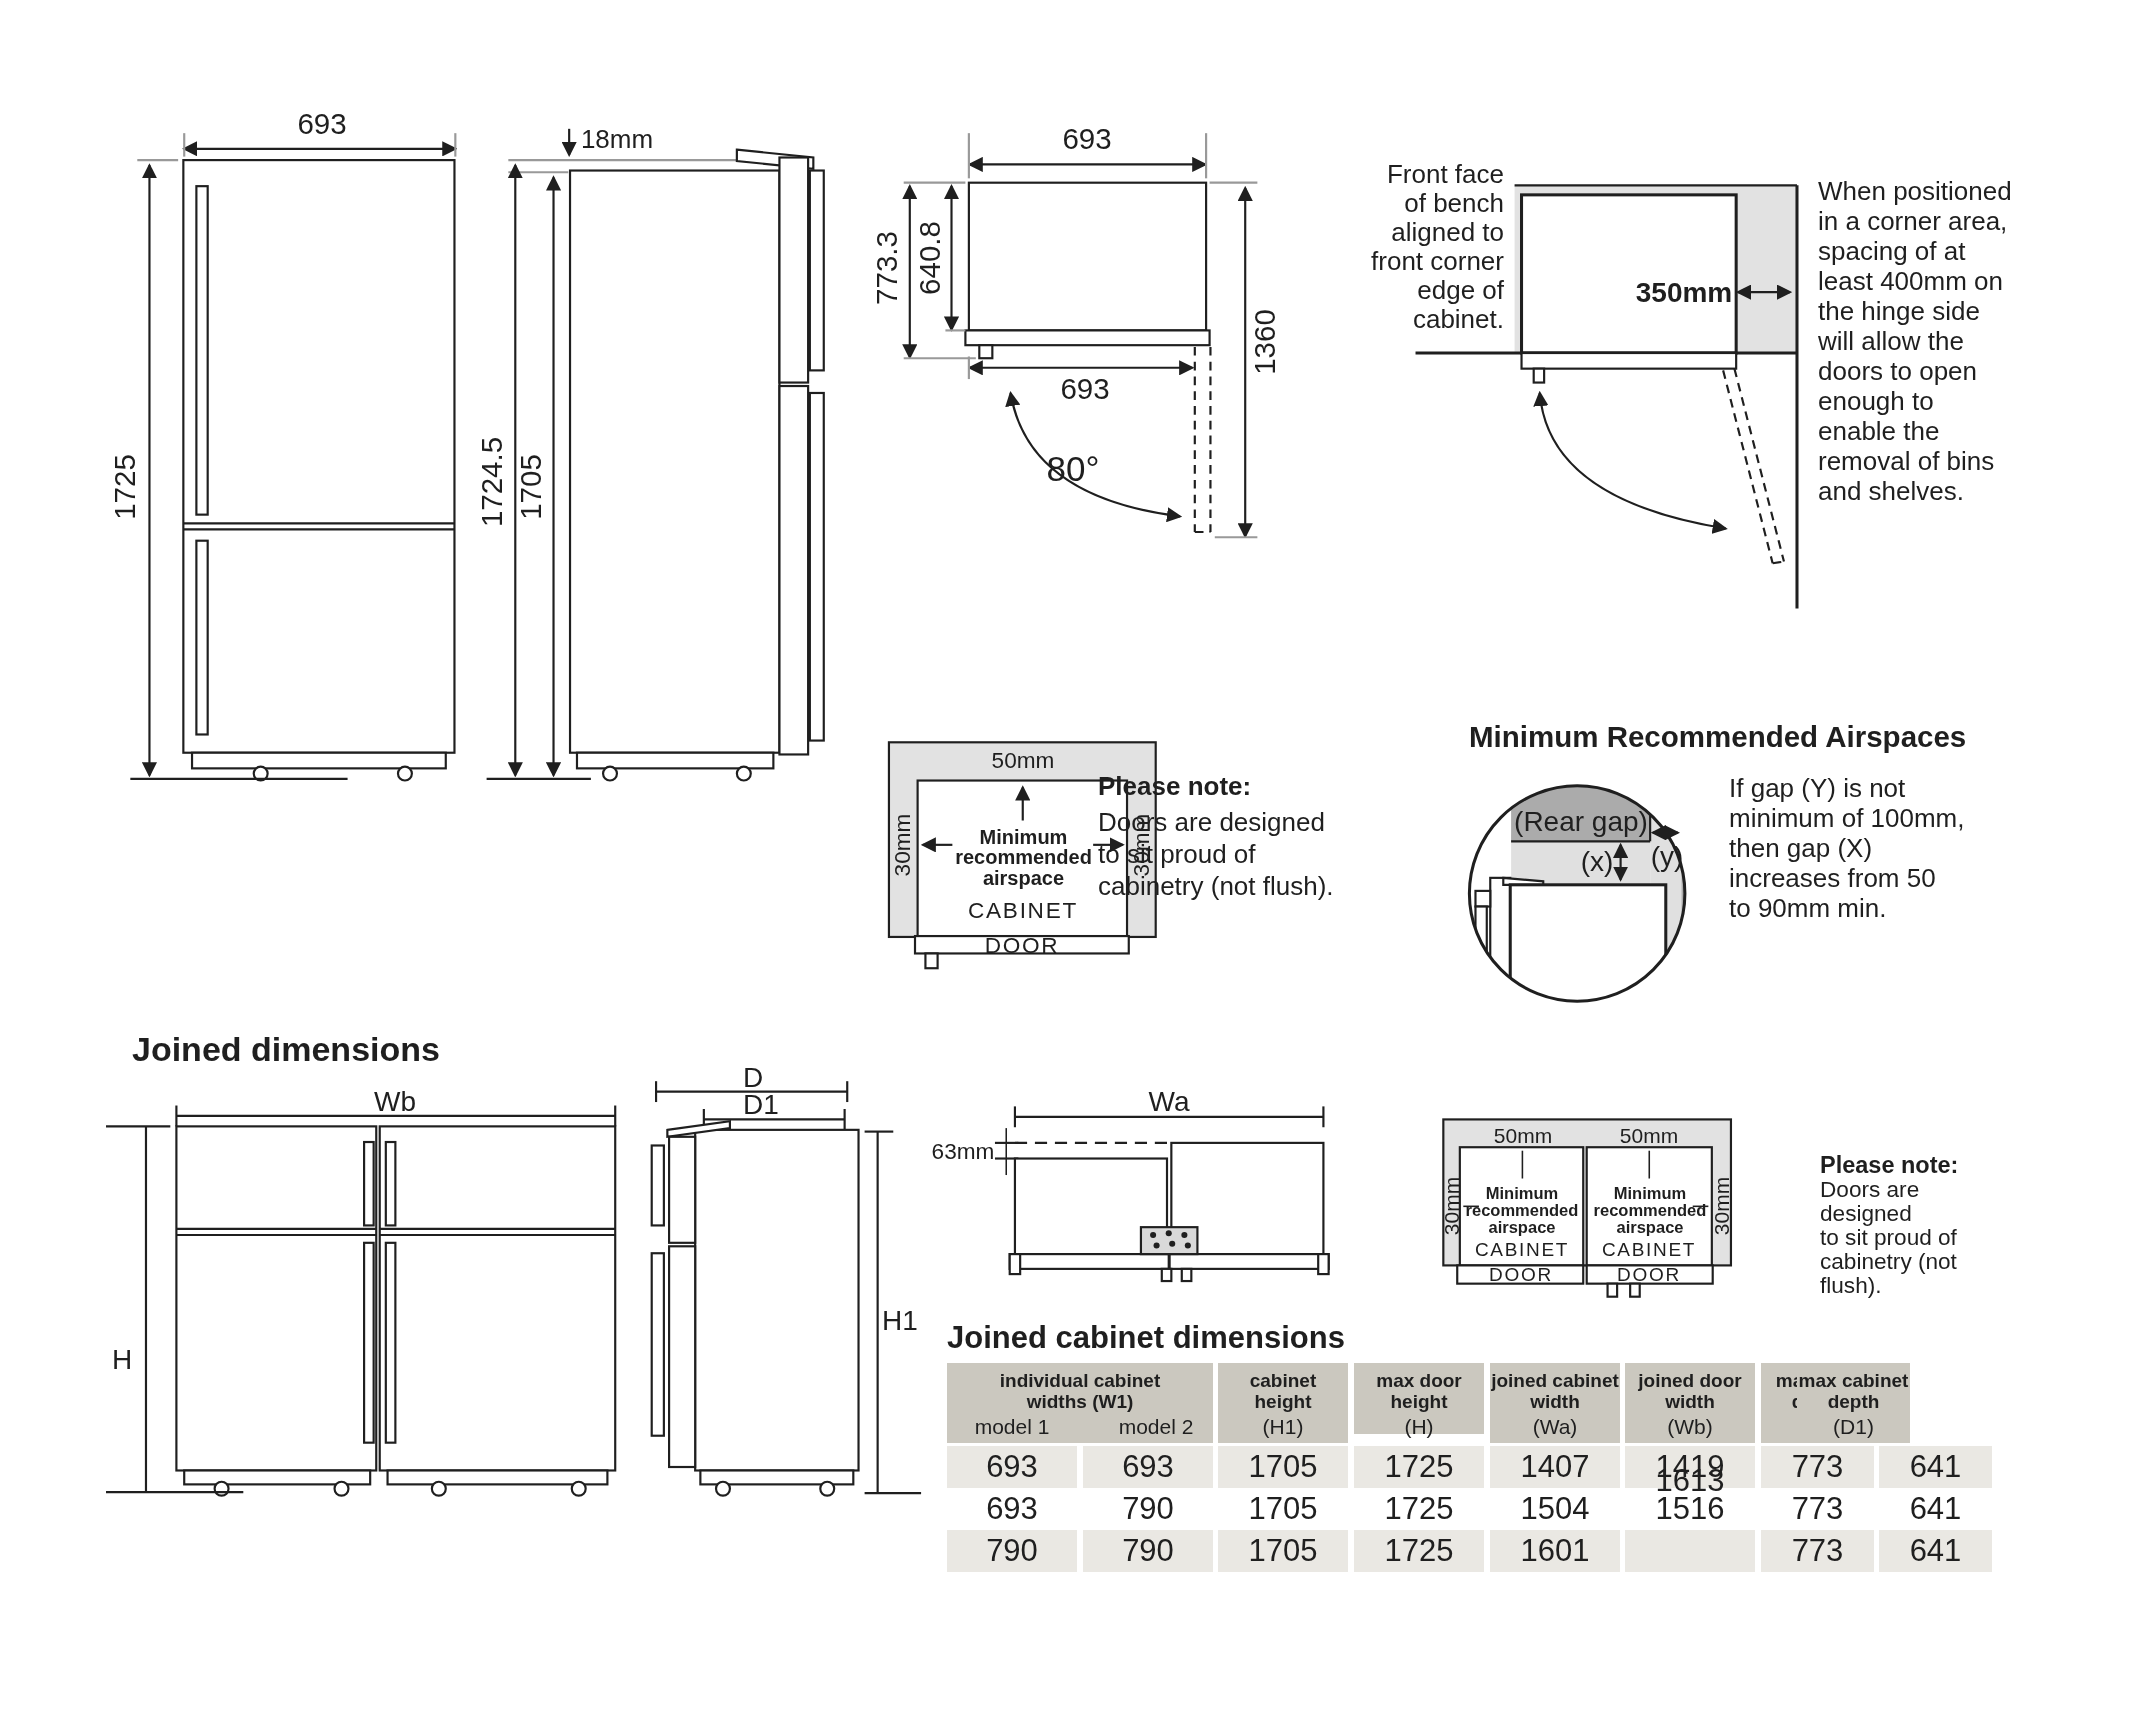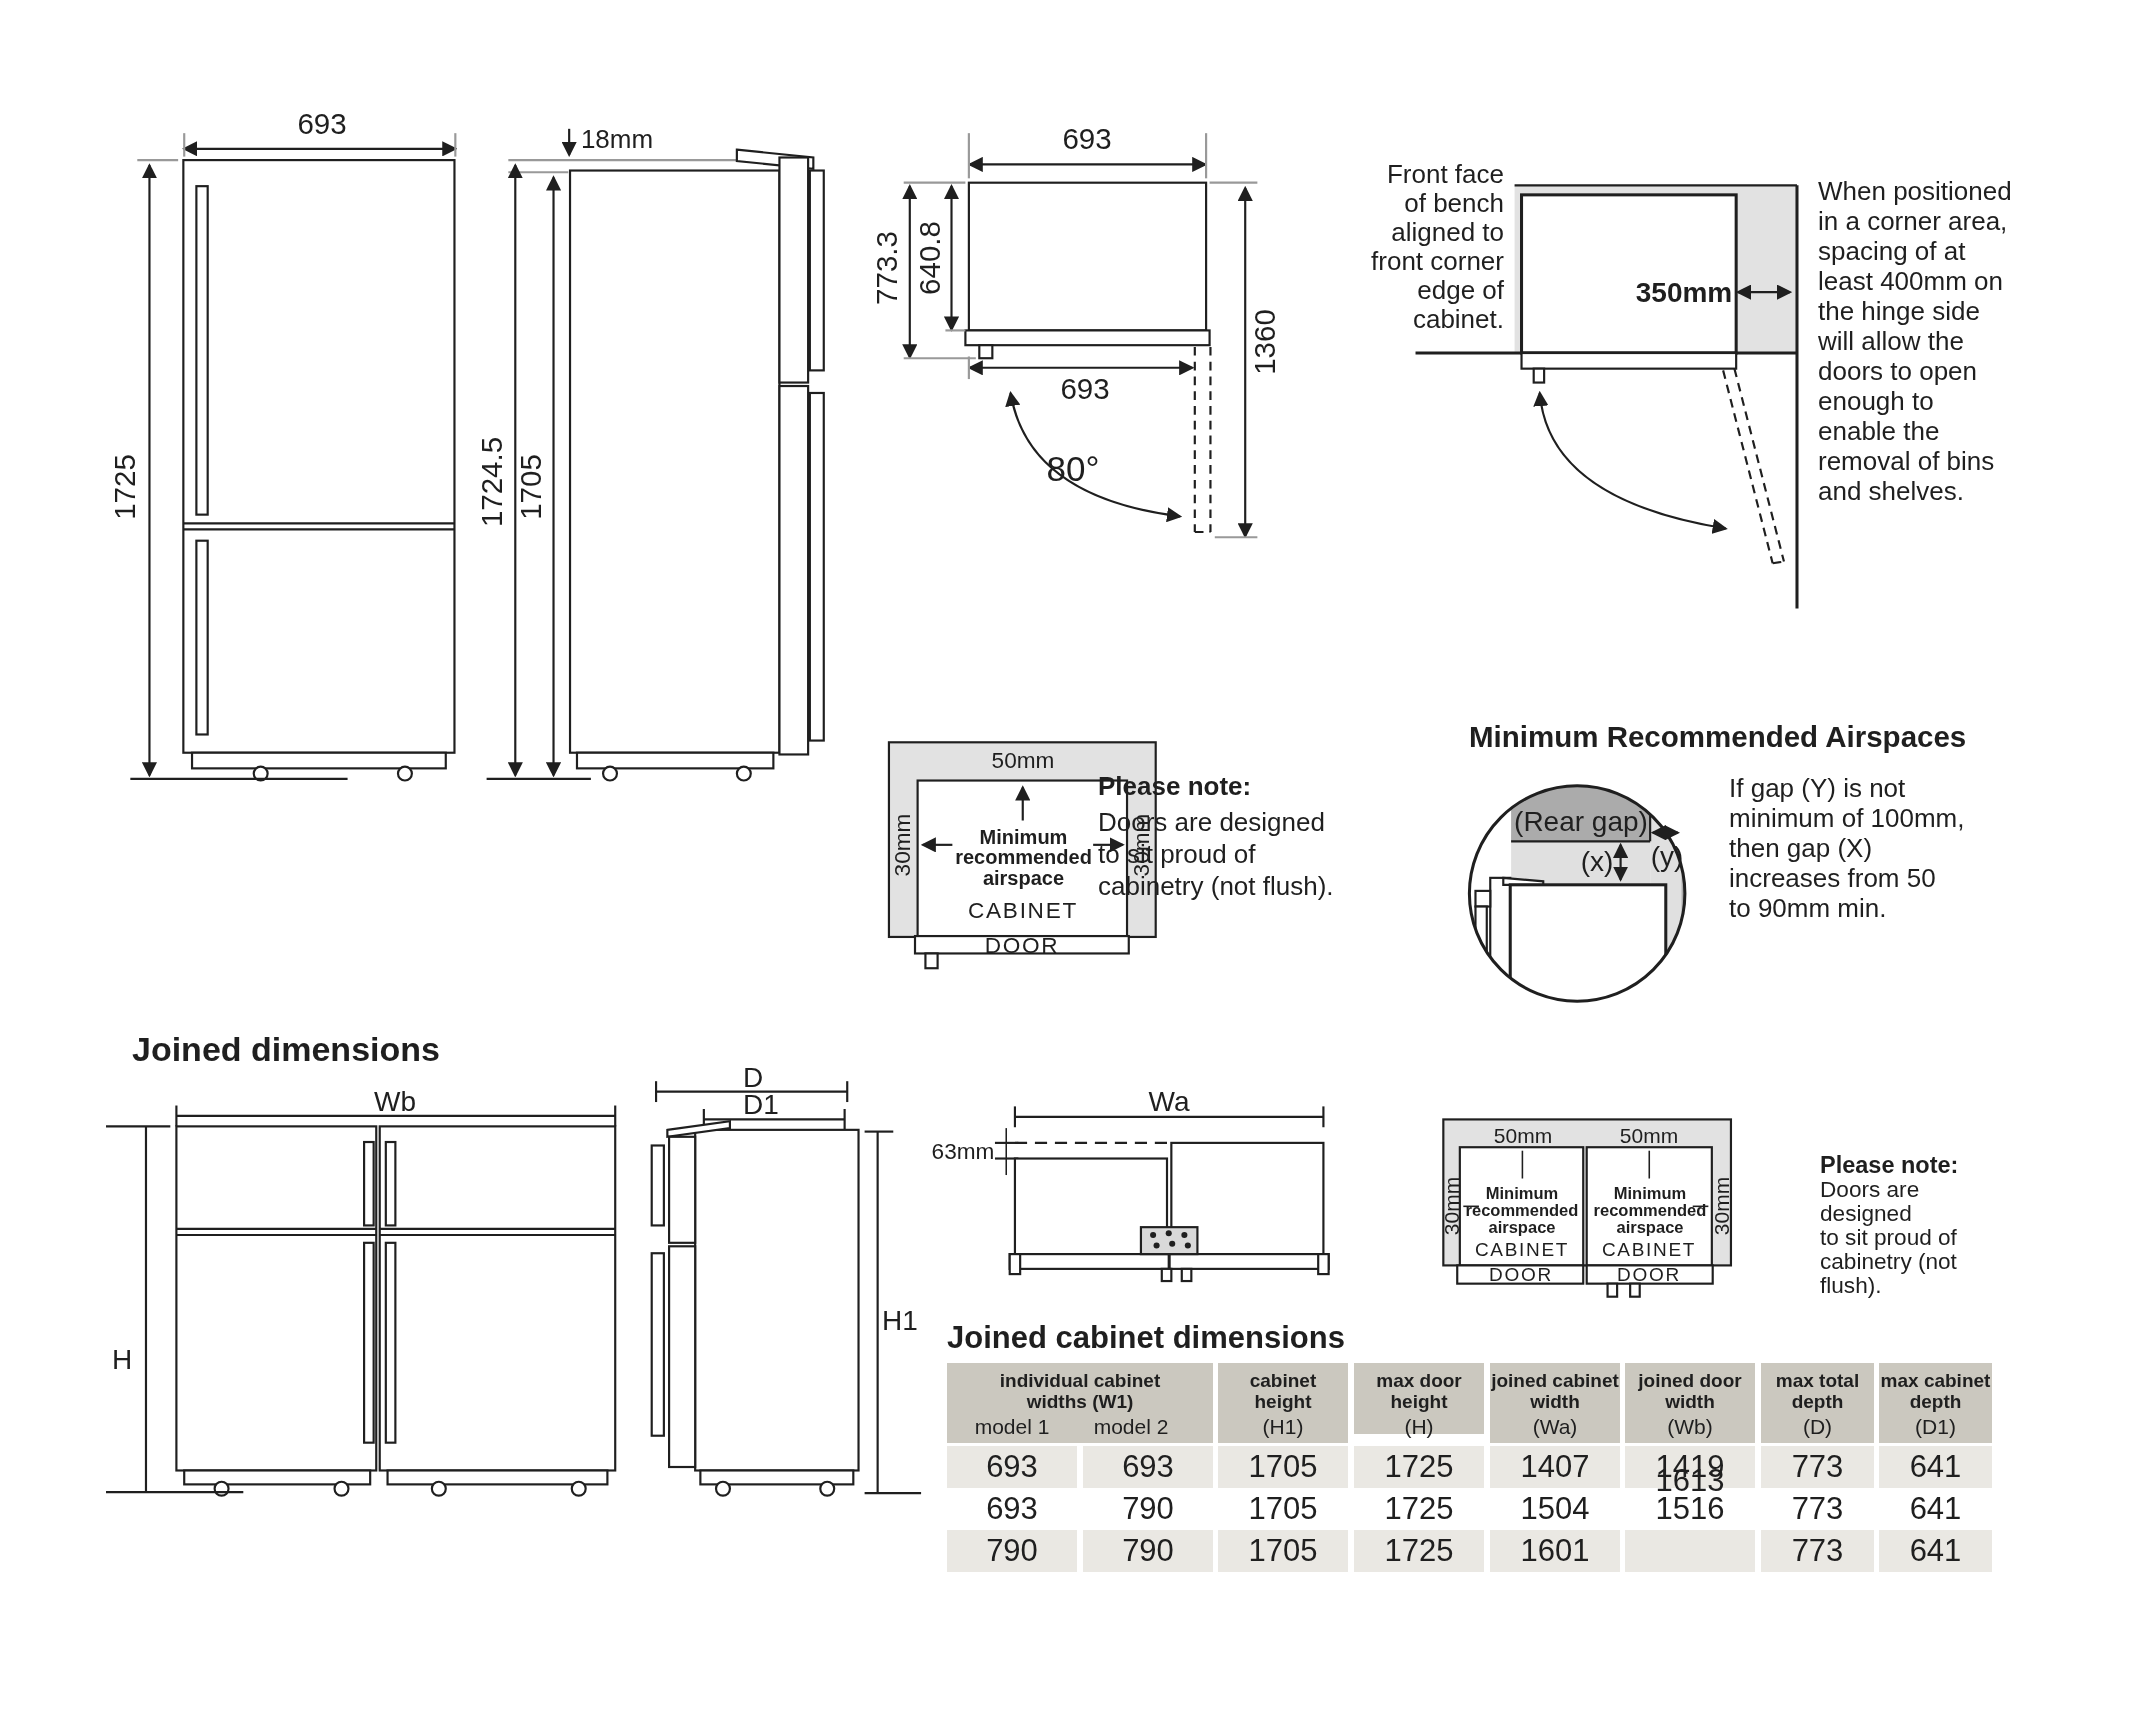--- a/index.html
+++ b/index.html
@@ -282,21 +282,21 @@
 <div class="lbl f22 ls" style="left:1649px;top:1275px">DOOR</div>
 <div class="lbl la f27 b" style="left:1820px;top:1165px;font-size:23.5px">Please note:</div>
 <div class="para f26" style="left:1820px;top:1178px;width:191px;line-height:24px">Doors are<br>designed<br>to sit proud of<br>cabinetry (not<br>flush).</div>
 
 <div class="lbl la b" style="left:947px;top:1338px;font-size:31px">Joined cabinet dimensions</div>
 
 <div class="hdrblock" style="left:947px;top:1363px;width:266px;height:80px">
   <div class="hline" style="top:7px">individual cabinet</div>
   <div class="hline" style="top:28px">widths (W1)</div>
   <div class="code" style="top:52px;width:130px;left:0">model 1</div>
-  <div class="code" style="top:52px;width:130px;left:119px">model 2</div>
+  <div class="code" style="top:52px;width:130px;left:144px">model 2</div>
 </div>
 <div class="hdrblock" style="left:1218px;top:1363px;width:130px;height:80px">
   <div class="hline" style="top:7px">cabinet</div>
   <div class="hline" style="top:28px">height</div>
   <div class="code" style="top:52px">(H1)</div>
 </div>
 <div class="hdrblock" style="left:1354px;top:1363px;width:130px;height:71px">
   <div class="hline" style="top:7px">max door</div>
   <div class="hline" style="top:28px">height</div>
   <div class="code" style="top:52px">(H)</div>
@@ -309,21 +309,21 @@
 <div class="hdrblock" style="left:1625px;top:1363px;width:130px;height:80px">
   <div class="hline" style="top:7px">joined door</div>
   <div class="hline" style="top:28px">width</div>
   <div class="code" style="top:52px">(Wb)</div>
 </div>
 <div class="hdrblock" style="left:1761px;top:1363px;width:113px;height:80px">
   <div class="hline" style="top:7px">max total</div>
   <div class="hline" style="top:28px">depth</div>
   <div class="code" style="top:52px">(D)</div>
 </div>
-<div class="hdrblock" style="left:1879px;top:1363px;width:113px;height:80px">
+<div class="hdrblock" style="left:1797px;top:1363px;width:113px;height:80px">
   <div class="hline" style="top:7px">max cabinet</div>
   <div class="hline" style="top:28px">depth</div>
   <div class="code" style="top:52px">(D1)</div>
 </div>
 
 <div class="rowband" style="left:947px;top:1446px;width:130px;height:42px;background:#eae8e3"></div>
 <div class="rowband" style="left:1083px;top:1446px;width:130px;height:42px;background:#eae8e3"></div>
 <div class="rowband" style="left:1218px;top:1446px;width:130px;height:42px;background:#eae8e3"></div>
 <div class="rowband" style="left:1354px;top:1446px;width:130px;height:42px;background:#eae8e3"></div>
 <div class="rowband" style="left:1490px;top:1446px;width:130px;height:42px;background:#eae8e3"></div>

